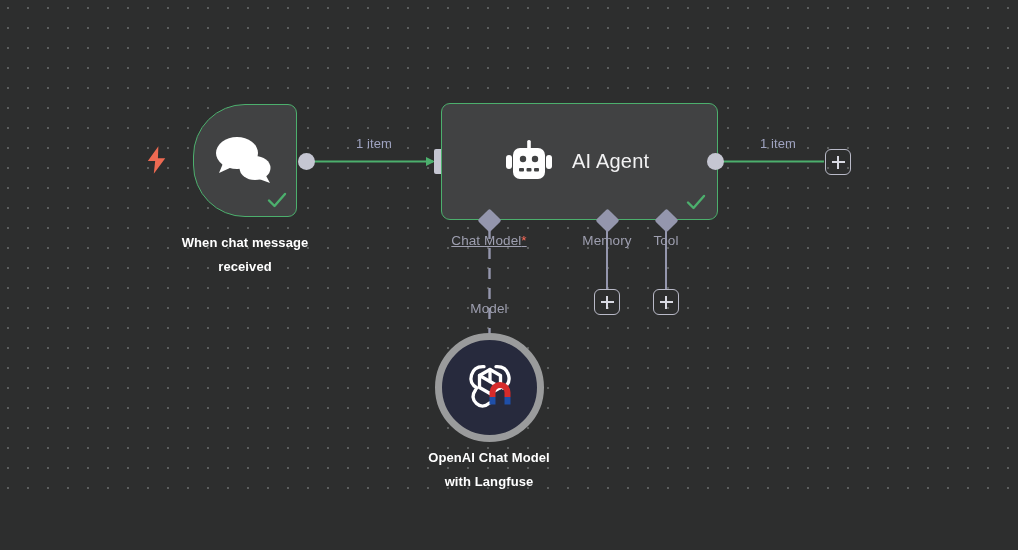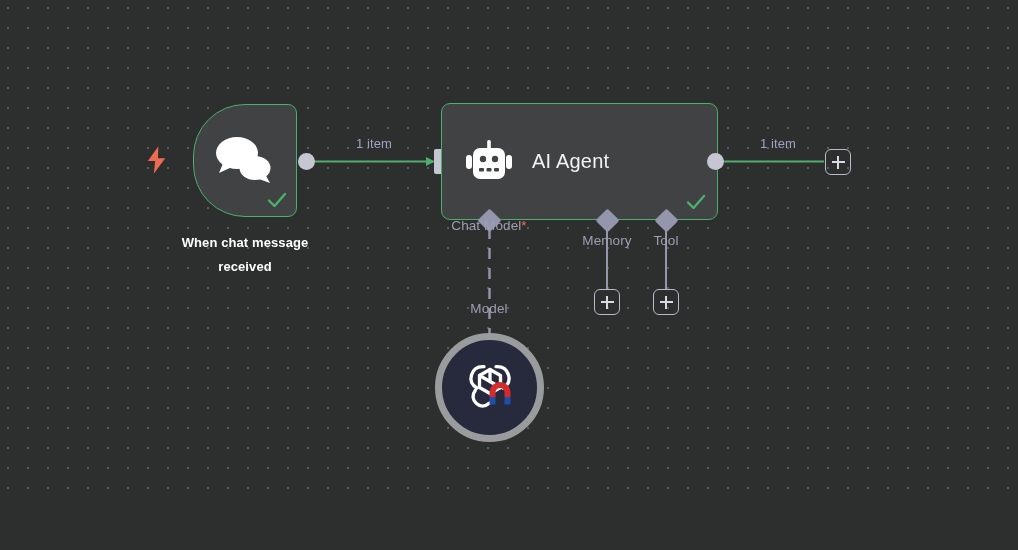--- a/index.html
+++ b/index.html
@@ -80,20 +80,21 @@
     position: absolute;
     left: 441px;
     top: 103px;
     width: 277px;
     height: 117px;
     background: #414243;
     border: 1.4px solid #4caf6d;
     border-radius: 9px;
     display: flex;
     align-items: center;
+    padding-left: 40px;
   }
 
   .agent-icon {
     margin-left: 23px;
     width: 48px;
     height: 44px;
     flex: none;
   }
 
   .agent-title {
@@ -261,21 +262,21 @@
       <path d="M4 12.5 L9.5 18 L20 6" fill="none" stroke="#4caf6d" stroke-width="2.4" stroke-linecap="round" stroke-linejoin="round"></path>
     </svg>
   </div>
 
   <div class="port-out" style="left:707px; top:153px;"></div>
 
   <div class="port-diamond" style="left:481px; top:212px;"></div>
   <div class="port-diamond" style="left:599px; top:212px;"></div>
   <div class="port-diamond" style="left:658px; top:212px;"></div>
 
-  <div class="edge-label sub" style="left:489px; top:218px;"><span>Chat Model</span><span class="req-star">*</span></div>
+  <div class="edge-label sub" style="left:489px; top:233px;text-decoration:underline;"><span>Chat Model</span><span class="req-star">*</span></div>
 
   <div class="edge-label sub" style="left:607px; top:233px;text-align:right;">Memory</div>
 
   <div class="edge-label sub" style="left:666px; top:233px;">Tool</div>
 
   <div class="plus-btn" style="left:825px; top:149px;"></div>
 
   <div class="plus-btn" style="left:594px; top:289px;"></div>
 
   <div class="plus-btn" style="left:653px; top:289px;"></div>
@@ -292,14 +293,16 @@
       </g>
 
       <g>
         <path d="M25.5 30.5 A10.5 10.5 0 0 1 46.5 30.5 L46.5 35 L40.5 35 L40.5 30.5 A4.5 4.5 0 0 0 31.5 30.5 L31.5 35 L25.5 35 Z" fill="#d62b2b"></path>
         <rect x="25.5" y="35" width="6" height="7.5" fill="#1f4fa8"></rect>
         <rect x="40.5" y="35" width="6" height="7.5" fill="#1f4fa8"></rect>
       </g>
     </svg>
   </div>
 
+  <div class="caption" style="left:489px; top:446px;">OpenAI Chat Model
+with Langfuse</div>
 
 </div>
 
 </body></html>

